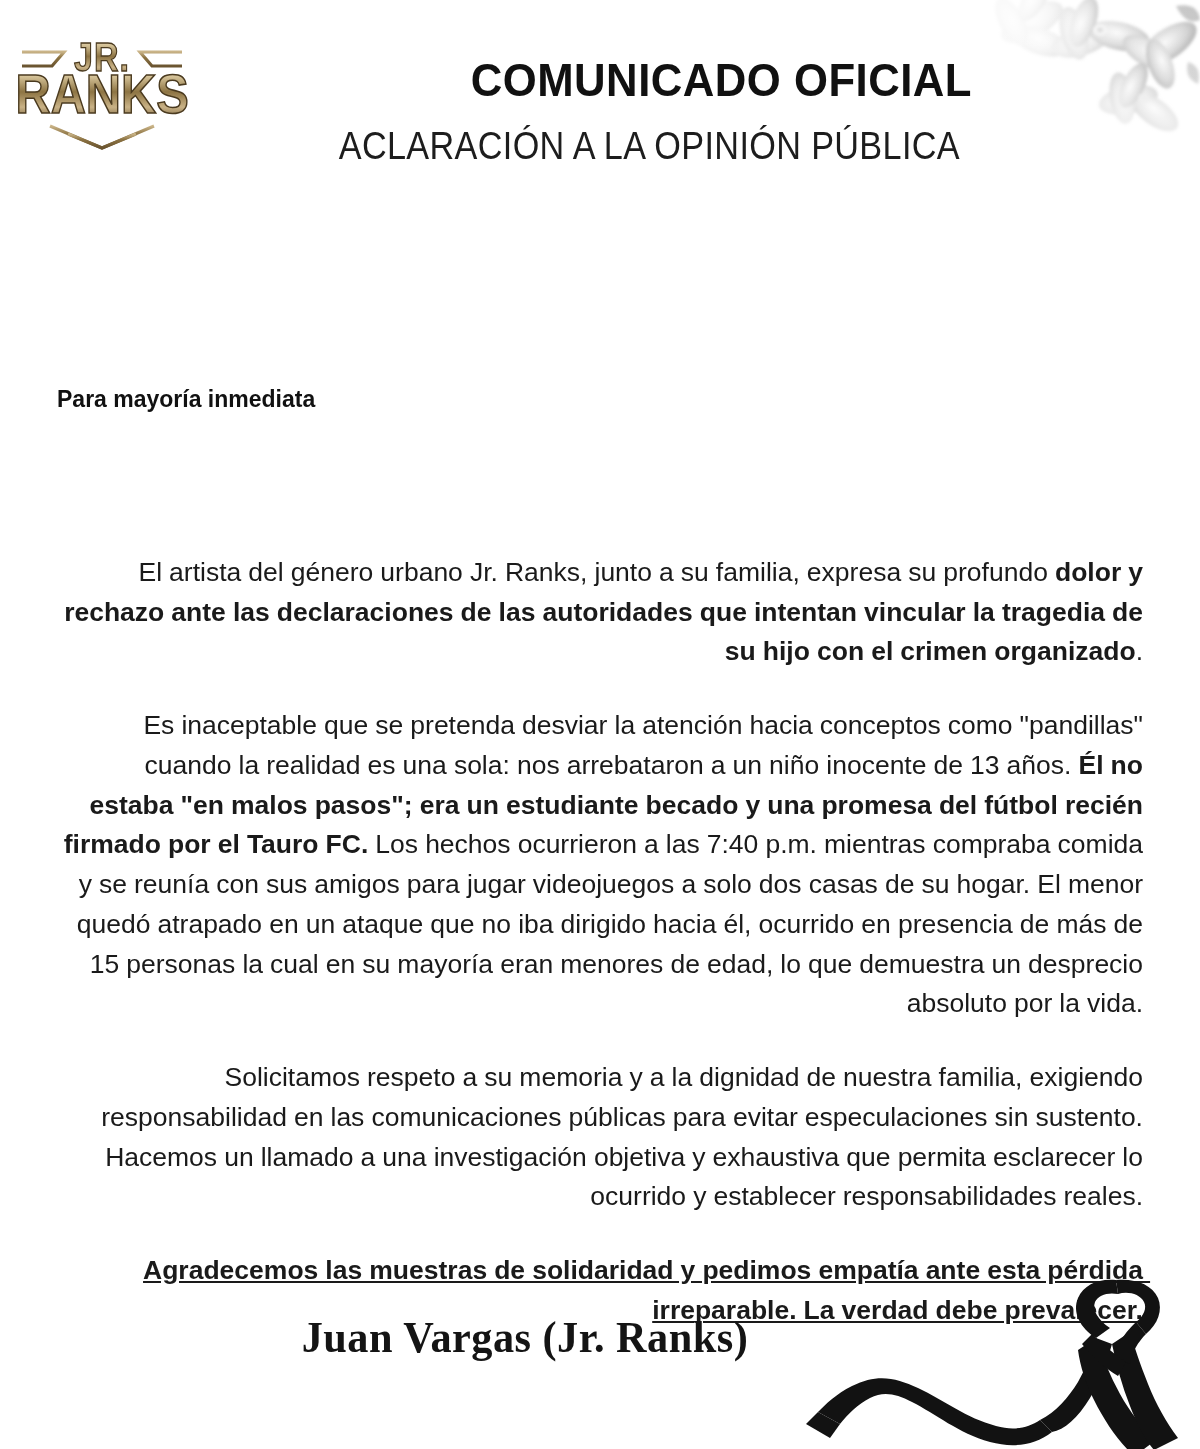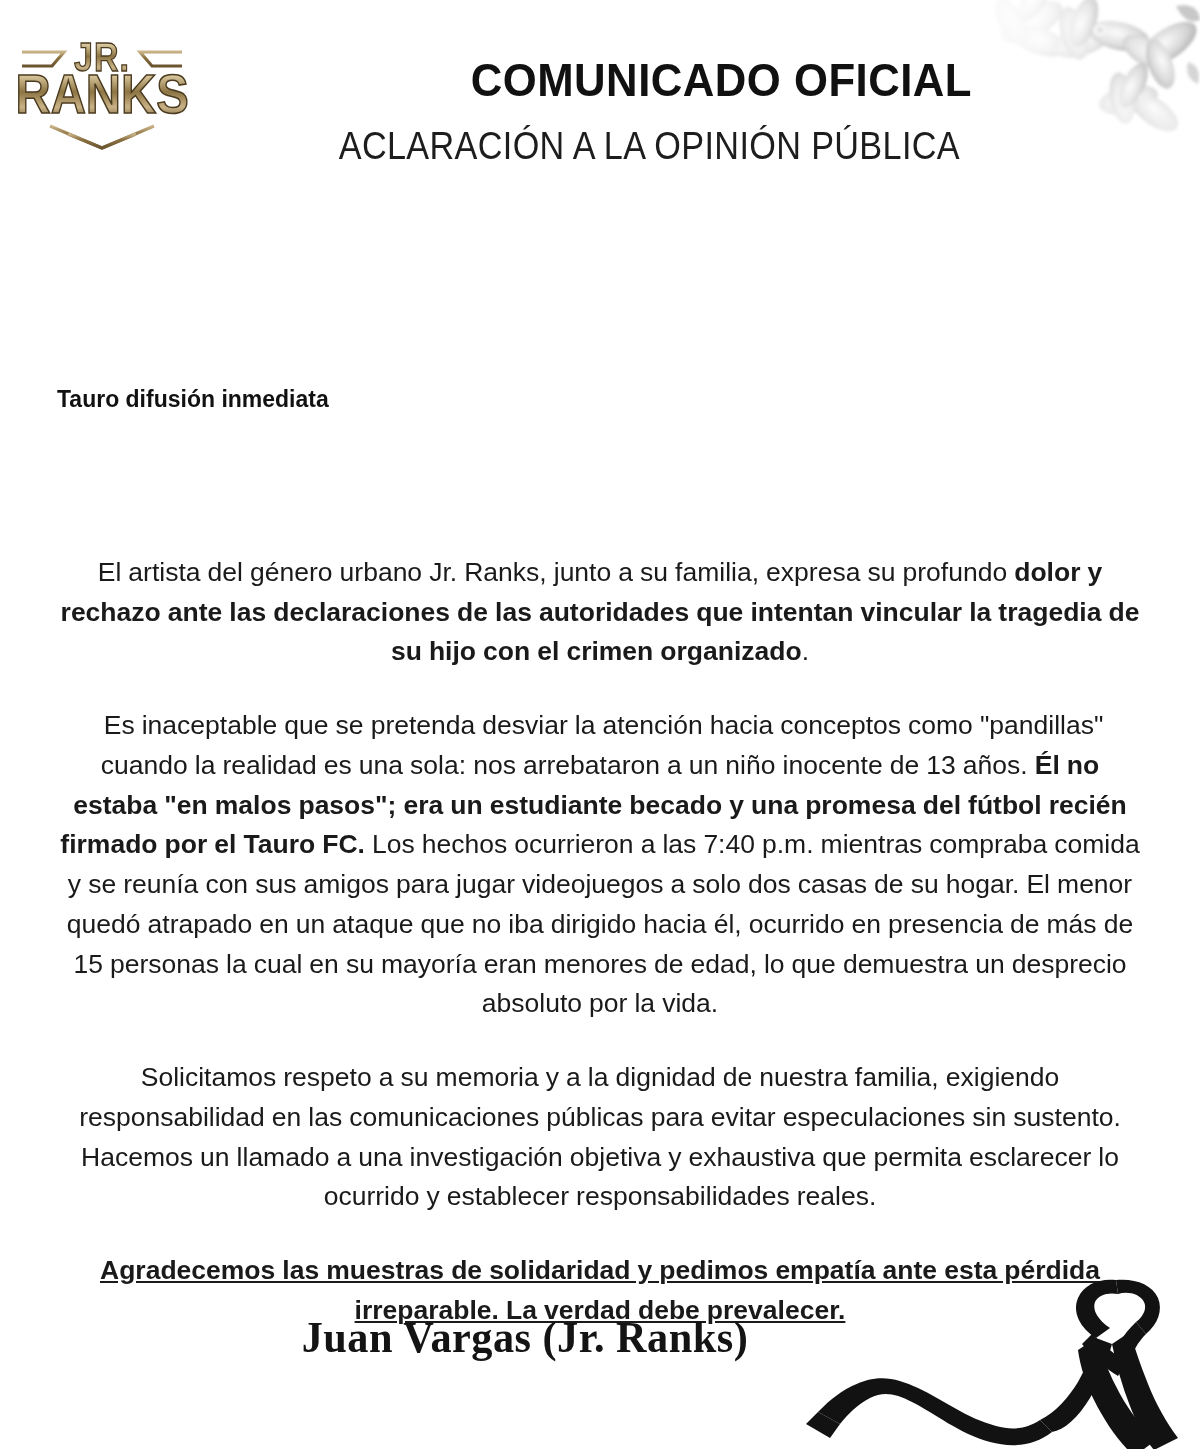--- a/index.html
+++ b/index.html
@@ -93,21 +93,21 @@
   .meta div { white-space: pre; }
 
   .body-text {
     margin-top: 66px;
   }
   .para {
     font-size: 26.5px;
     line-height: 1.50;
     color: #1a1a1a;
     margin: 0 0 34px 0;
-    text-align: center;
+    text-align: right;
     white-space: pre-wrap;
     word-spacing: -0.3px;
   }
   .para:last-child { margin-bottom: 0; text-decoration: underline; }
   .para b, .para strong {
     font-weight: 700;
   }
 
   
   .signature {
@@ -249,21 +249,21 @@
   </div>
 
   <div class="header">
     <h1 class="title">COMUNICADO OFICIAL</h1>
     <h2 class="subtitle">ACLARACIÓN A LA OPINIÓN PÚBLICA</h2>
   </div>
 
   <div class="content">
 
     <div class="meta">
-      <div>Tauro difusión inmediata</div>
+      <div>Para mayoría inmediata</div>
     </div>
 
     <div class="body-text">
 
       <p class="para"><span>El artista del género urbano Jr. Ranks, junto a su familia, expresa su profundo </span><b>dolor y rechazo ante las declaraciones de las autoridades que intentan vincular la tragedia de su hijo con el crimen organizado</b><span>.</span></p>
 
       <p class="para"><span> Es inaceptable que se pretenda desviar la atención hacia conceptos como "pandillas" cuando la realidad es una sola: nos arrebataron a un niño inocente de 13 años. </span><b>Él no estaba "en malos pasos"; era un estudiante becado y una promesa del fútbol recién firmado por el Tauro FC.</b><span> Los hechos ocurrieron a las 7:40 p.m. mientras compraba comida y se reunía con sus amigos para jugar videojuegos a solo dos casas de su hogar. El menor quedó atrapado en un ataque que no iba dirigido hacia él, ocurrido en presencia de más de 15 personas la cual en su mayoría eran menores de edad, lo que demuestra un desprecio absoluto por la vida.</span></p>
 
       <p class="para"><span>Solicitamos respeto a su memoria y a la dignidad de nuestra familia, exigiendo responsabilidad en las comunicaciones públicas para evitar especulaciones sin sustento. Hacemos un llamado a una investigación objetiva y exhaustiva que permita esclarecer lo ocurrido y establecer responsabilidades reales.</span></p>
 

